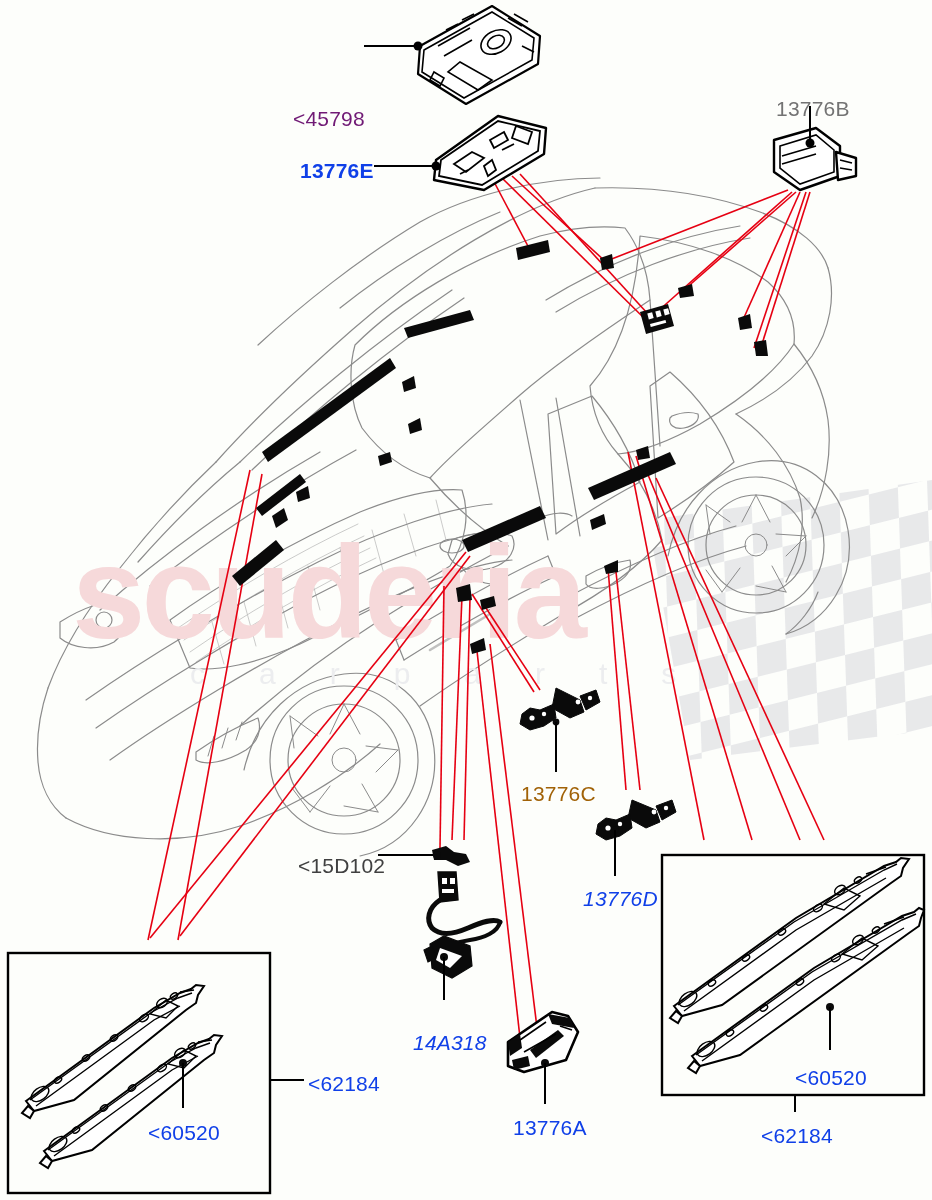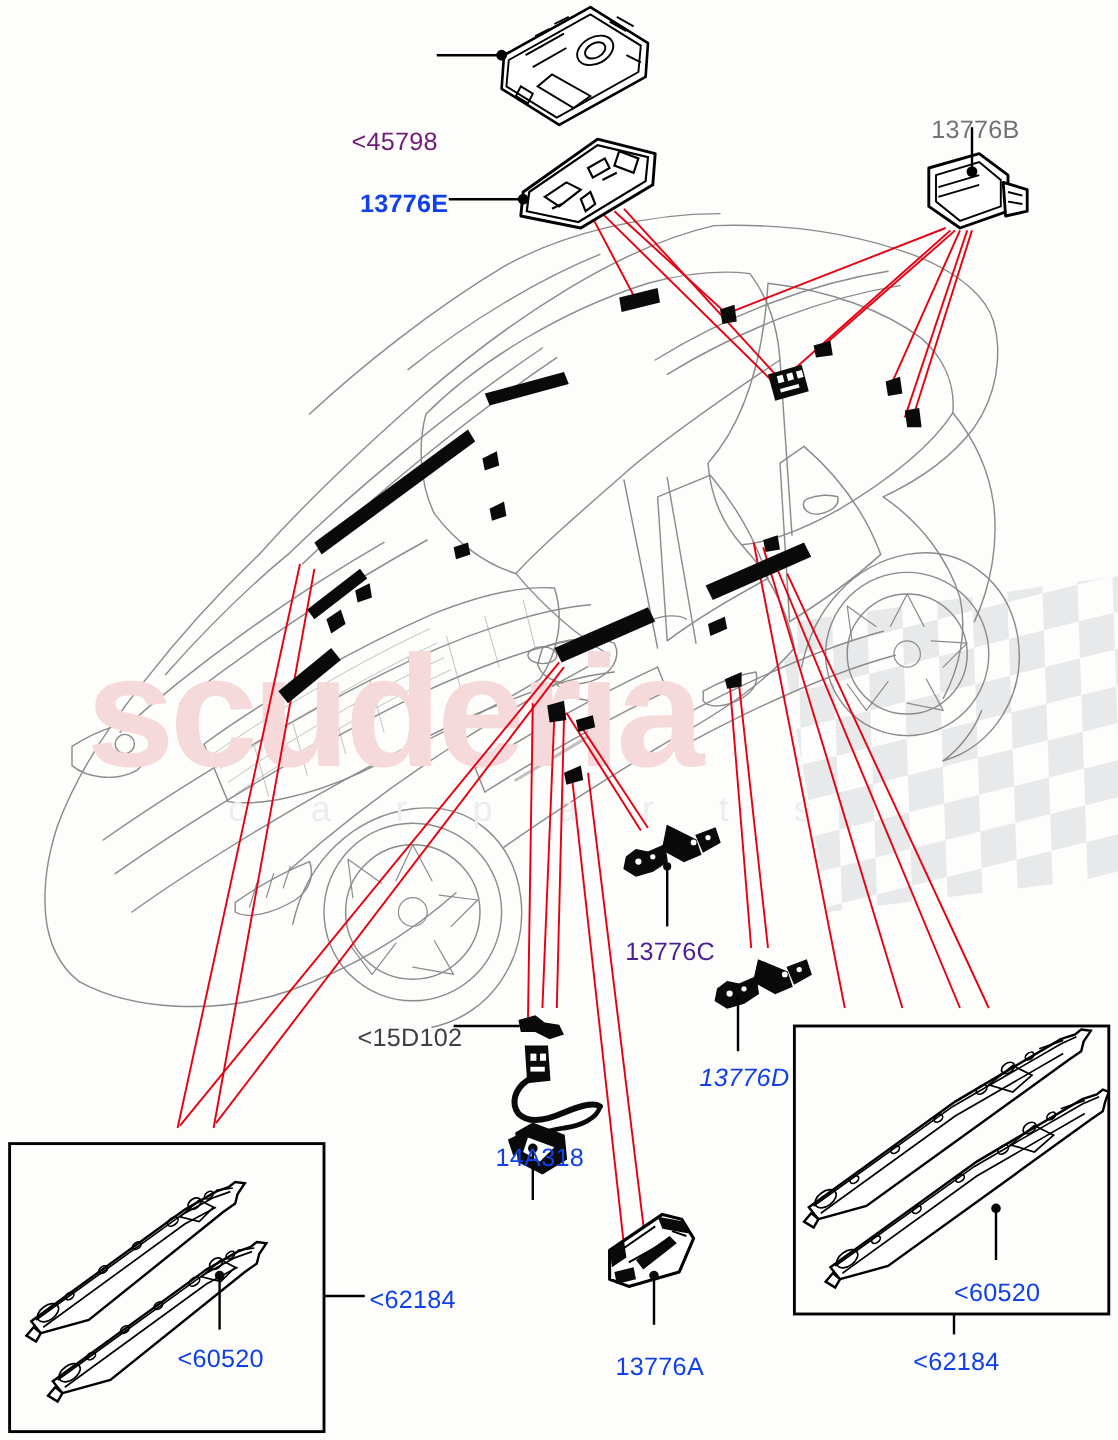--- a/index.html
+++ b/index.html
@@ -469,24 +469,24 @@
 
       <line x1="795" y1="1095" x2="795" y2="1112" stroke="#000000" stroke-width="2"></line>
     </g>
 
   </svg>
 
   <div id="labels-layer">
       <div class="lbl" style="left: 293px; top: 63px; color: #701a75; margin-top: 45px;">&lt;45798</div>
       <div class="lbl" style="left: 300px; top: 160px; color: rgb(16, 64, 232); font-weight: bold;">13776E</div>
       <div class="lbl" style="left: 776px; top: 83px; color: #737373; margin-top: 15px;">13776B</div>
-      <div class="lbl" style="left: 521px; top: 783px; color: #4c1d95;">13776C</div>
+      <div class="lbl" style="left: 521px; top: 783px; color: #a16207;">13776C</div>
       <div class="lbl" style="left: 583px; top: 888px; color: rgb(16, 64, 232); font-style: italic;">13776D</div>
       <div class="lbl" style="left: 298px; top: 855px; color: #404040;">&lt;15D102</div>
-      <div class="lbl" style="left: 413px; top: 955px; color: rgb(16, 64, 232);">14A318</div>
-      <div class="lbl" style="left: 513px; top: 1117px; color: rgb(16, 64, 232); margin-top: 12px;">13776A</div>
+      <div class="lbl" style="left: 413px; top: 1032px; color: rgb(16, 64, 232); font-style: italic;">14A318</div>
+      <div class="lbl" style="left: 513px; top: 1117px; color: rgb(16, 64, 232);">13776A</div>
       <div class="lbl" style="left: 308px; top: 1073px; color: rgb(16, 64, 232);">&lt;62184</div>
       <div class="lbl" style="left: 148px; top: 1122px; color: rgb(16, 64, 232);">&lt;60520</div>
       <div class="lbl" style="left: 761px; top: 1125px; color: rgb(16, 64, 232);">&lt;62184</div>
       <div class="lbl" style="left: 795px; top: 1067px; color: rgb(16, 64, 232);">&lt;60520</div>
     </div>
 
 </div>
 
 </body></html>

